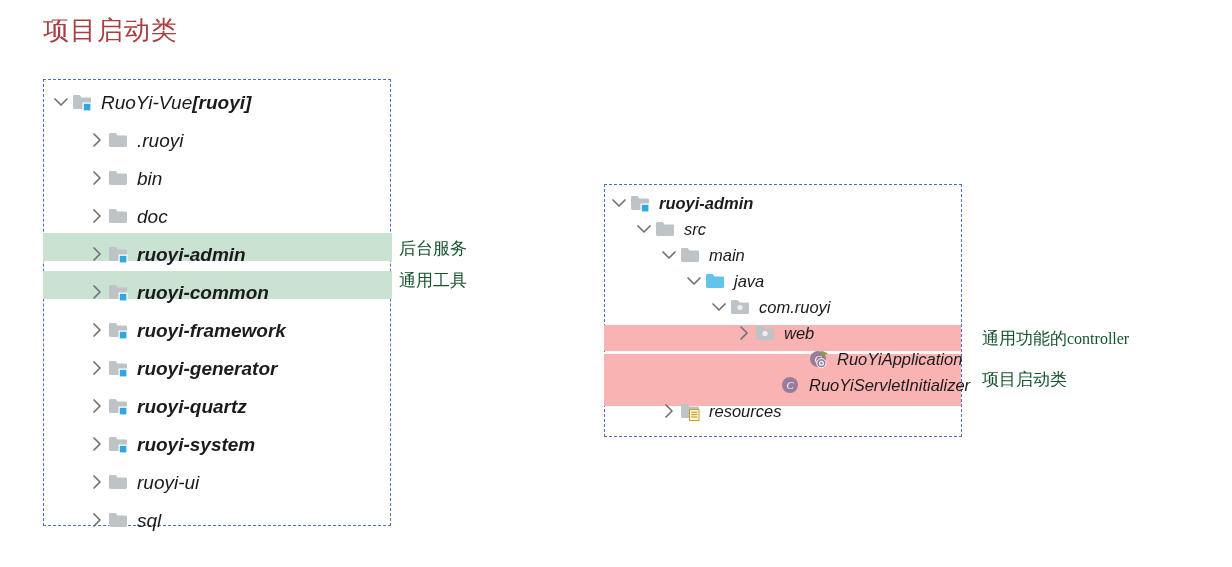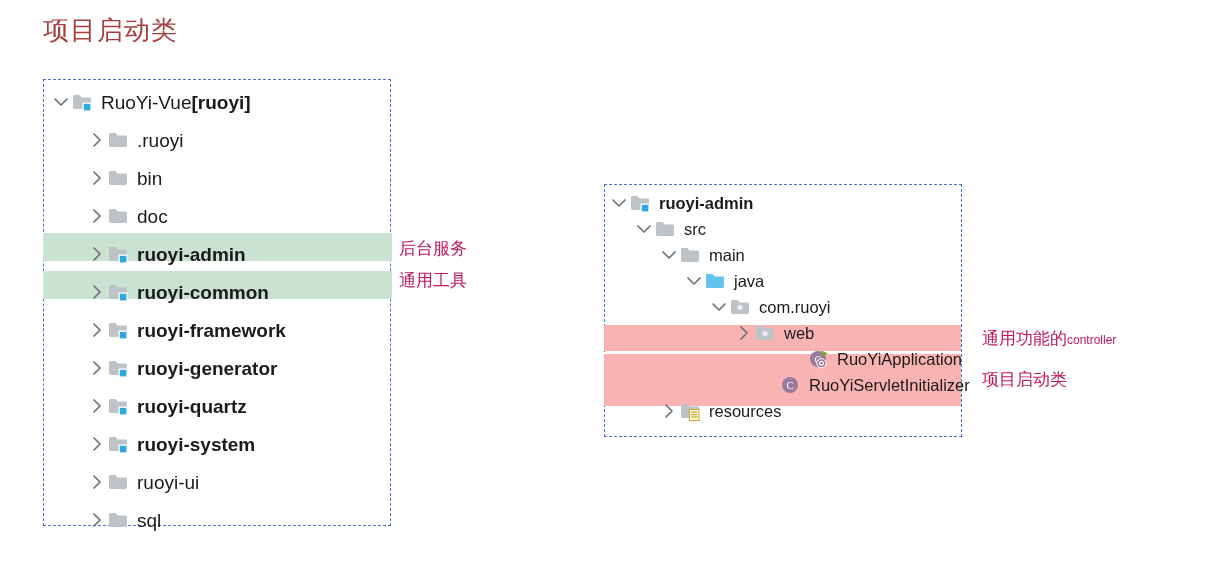--- a/index.html
+++ b/index.html
@@ -39,20 +39,21 @@
   }
   #tree-left  { left: 43px;  top: 79px;  width: 348px; height: 447px; }
   #tree-right { left: 604px; top: 184px; width: 358px; height: 253px; }
 
   .tree-row {
     position: relative;
     display: flex;
     align-items: center;
     height: 100%;
     white-space: nowrap;
+    font-style: italic;
   }
 
   .row-wrap { position: relative; }
 
   
   .hl-green { background: #c9e2d2; }
   .hl-pink  { background: #fab3b3; }
 
   
   .twisty {
@@ -81,27 +82,27 @@
     line-height: 1;
   }
   .lbl.bold { font-weight: bold; }
   .lbl-cls { font-size: 16.5px; }
 
   
   .annot {
     position: absolute;
     font-family: "DejaVu Serif", "Liberation Serif", serif;
     font-size: 17px;
-    color: #be185d;
+    color: #14532d;
     white-space: nowrap;
     line-height: 1;
   }
   .annot .mono {
-    font-family: Liberation Sans, sans-serif;
-    font-size: 12px;
+    font-family: Liberation Serif, serif;
+    font-size: 16px;
     margin-top: 7px;
   }
 </style>
 </head>
 <body>
 
 <div class="page-title">项目启动类</div>
 
 <div class="tree-panel" id="tree-left"></div>
 

